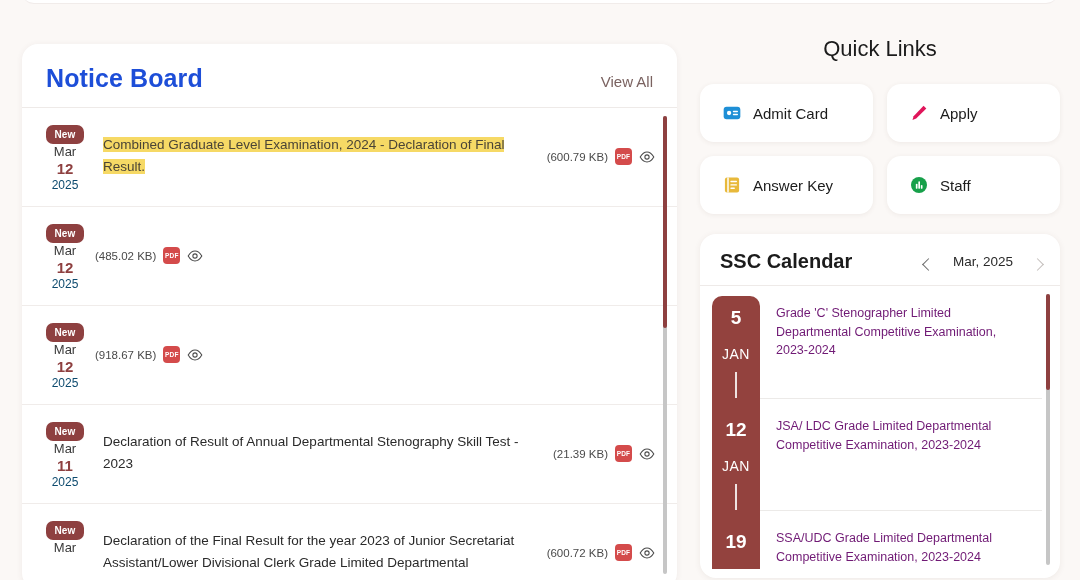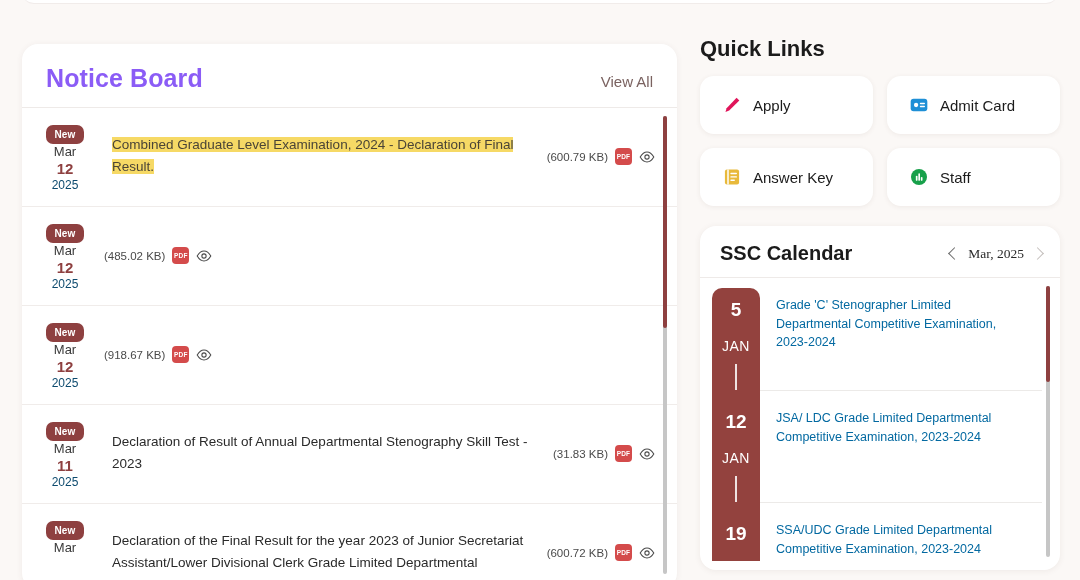--- a/index.html
+++ b/index.html
@@ -23,26 +23,26 @@
     position: absolute; left: 22px; top: 44px; width: 655px; height: 545px;
     background: #ffffff; border-radius: 16px;
     box-shadow: 0 1px 6px rgba(90,60,50,.07);
     overflow: hidden;
   }
   .notice-head {
     display: flex; align-items: baseline; justify-content: space-between;
     padding: 20px 24px 14px 24px;
     border-bottom: 1px solid #eeeae8;
   }
-  .notice-title { font-size: 25px; font-weight: 700; color: #8b5cf6; letter-spacing: .1px; }
+  .notice-title { font-size: 25px; font-weight: 700; color: #1d4ed8; letter-spacing: .1px; }
   .view-all { font-size: 15px; color: #7a6260; cursor: pointer; }
 
   .notice-scroll { position: relative; height: 470px; }
   .notice-row {
-    display: flex; align-items: flex-start; gap: 16px;
+    display: flex; align-items: flex-start; gap: 7px;
     padding: 14px 22px 14px 20px;
     border-bottom: 1px solid #f0ecea;
     min-height: 88px;
   }
   .datecol { width: 46px; flex: 0 0 46px; text-align: center; padding-top: 2px; }
   .badge-new {
     display: inline-block; background: #8e4040; color: #fff;
     font-size: 10px; font-weight: 700; line-height: 1;
     padding: 5px 8px 4px; border-radius: 7px; letter-spacing: .2px;
   }
@@ -73,42 +73,42 @@
   
   .vtrack {
     position: absolute; width: 4px; border-radius: 3px; background: #c6c6c6;
   }
   .vthumb {
     position: absolute; width: 4px; border-radius: 3px; background: #8e4040;
   }
 
   
   .right { position: absolute; left: 700px; top: 36px; width: 360px; }
-  .ql-title { font-size: 22px; font-weight: 700; color: #1b1b1b; margin-bottom: 14px; }
+  .ql-title { font-size: 22px; font-weight: 400; color: #1b1b1b; margin-bottom: 22px; text-align: center; }
   .ql-grid { display: grid; grid-template-columns: 1fr 1fr; gap: 14px; }
   .ql-item {
     background: #fff; border-radius: 14px; height: 58px;
     display: flex; align-items: center; gap: 11px; padding-left: 22px;
     box-shadow: 0 1px 5px rgba(90,60,50,.08);
     font-size: 15px; color: #1b1b1b; cursor: pointer;
   }
   .ql-ic { width: 20px; height: 20px; flex: 0 0 20px; display: block; }
 
   
   .cal-card {
     margin-top: 20px; background: #fff; border-radius: 16px;
     box-shadow: 0 1px 6px rgba(90,60,50,.08);
     height: 344px; overflow: hidden; position: relative;
   }
   .cal-head {
     display: flex; align-items: center; justify-content: space-between;
     padding: 16px 18px 12px 20px; border-bottom: 1px solid #eeeae8;
   }
   .cal-title { font-size: 20px; font-weight: 700; color: #1b1b1b; }
-  .cal-nav { display: flex; align-items: center; gap: 9px; font-family: Liberation Serif, serif; }
+  .cal-nav { display: flex; align-items: flex-end; gap: 20px; }
   .cal-month { font-size: 13.5px; color: #2a2a2a; }
   .chev { width: 9px; height: 9px; border-style: solid; display: block; cursor: pointer; }
   .chev-l { border-width: 0 0 1.6px 1.6px; border-color: #6a6a6a; transform: rotate(45deg); }
   .chev-r { border-width: 1.6px 1.6px 0 0; border-color: #c3bebb; transform: rotate(45deg); }
 
   .cal-body { position: relative; height: 283px; display: flex; }
   .cal-rail {
     position: absolute; left: 12px; top: 10px; width: 48px; bottom: 0;
     background: #93423e; border-radius: 10px 10px 0 0;
   }
@@ -120,21 +120,21 @@
     color: #fff; padding-top: 22px; position: relative; z-index: 2;
   }
   .cal-d { font-size: 19px; font-weight: 700; line-height: 1; }
   .cal-m { font-size: 14px; margin-top: 19px; letter-spacing: .5px; }
   .cal-sep {
     width: 1.5px; height: 26px; background: rgba(255,255,255,.85);
     margin: 10px auto 0;
   }
   .cal-copy {
     flex: 1 1 auto; padding: 18px 14px 10px 16px;
-    font-size: 12.5px; line-height: 1.48; color: #0369a1;
+    font-size: 12.5px; line-height: 1.48; color: #701a75;
   }
 </style>
 </head>
 <body>
 
 <div class="page">
 
   <div class="top-sliver"></div>
 
   <div class="notice-card">
@@ -181,21 +181,21 @@
                   <path d="M1.8 12 C5 6.6 8.6 4.6 12 4.6 C15.4 4.6 19 6.6 22.2 12 C19 17.4 15.4 19.4 12 19.4 C8.6 19.4 5 17.4 1.8 12 Z" fill="none" stroke="#4a4a4a" stroke-width="1.6"></path>
                   <circle cx="12" cy="12" r="3.2" fill="none" stroke="#4a4a4a" stroke-width="1.6"></circle>
                 </svg>
               </span>
             </div>
           </div>
           <div class="notice-row">
             <div class="datecol"><div class="badge-new">New</div><div class="d-mon">Mar</div><div class="d-day">11</div><div class="d-yr">2025</div></div>
             <div class="notice-text">Declaration of Result of Annual Departmental Stenography Skill Test - 2023</div>
             <div class="notice-meta">
-              <span class="size">(31.83 KB)</span>
+              <span class="size">(21.39 KB)</span>
               <span class="pdf-icon">PDF</span>
               <span>
                 <svg viewBox="0 0 24 24" class="eye-icon">
                   <path d="M1.8 12 C5 6.6 8.6 4.6 12 4.6 C15.4 4.6 19 6.6 22.2 12 C19 17.4 15.4 19.4 12 19.4 C8.6 19.4 5 17.4 1.8 12 Z" fill="none" stroke="#4a4a4a" stroke-width="1.6"></path>
                   <circle cx="12" cy="12" r="3.2" fill="none" stroke="#4a4a4a" stroke-width="1.6"></circle>
                 </svg>
               </span>
             </div>
           </div>
           <div class="notice-row">
@@ -215,38 +215,38 @@
         </div>
       <div class="vtrack" style="right:10px; top:8px; bottom:4px;"></div>
       <div class="vthumb" style="right:10px; top:8px; height:212px;"></div>
     </div>
   </div>
 
   <div class="right">
 
     <div class="ql-title">Quick Links</div>
     <div class="ql-grid" id="ql-grid">
-        <div class="ql-item">
-          <span style="display: flex;">
-            <svg viewBox="0 0 24 24" class="ql-ic">
-              <path d="M17.5 3.2 L20.8 6.5 L8.6 18.7 L4.2 20.5 L5.5 15.8 Z" fill="#e0155a"></path>
-            </svg>
-          </span>
-          <span>Apply</span>
-        </div>
         <div class="ql-item">
           <span style="display: flex;">
             <svg viewBox="0 0 24 24" class="ql-ic">
               <rect x="2" y="4.5" width="20" height="15" rx="3.5" fill="#1e8fd6"></rect>
               <circle cx="8.5" cy="12" r="2.6" fill="#fff"></circle>
               <rect x="13" y="9.3" width="6.2" height="1.7" rx=".8" fill="#fff"></rect>
               <rect x="13" y="13" width="6.2" height="1.7" rx=".8" fill="#fff"></rect>
             </svg>
           </span>
           <span>Admit Card</span>
+        </div>
+        <div class="ql-item">
+          <span style="display: flex;">
+            <svg viewBox="0 0 24 24" class="ql-ic">
+              <path d="M17.5 3.2 L20.8 6.5 L8.6 18.7 L4.2 20.5 L5.5 15.8 Z" fill="#e0155a"></path>
+            </svg>
+          </span>
+          <span>Apply</span>
         </div>
         <div class="ql-item">
           <span style="display: flex;">
             <svg viewBox="0 0 24 24" class="ql-ic">
               <rect x="3.5" y="3" width="17" height="18" rx="2.4" fill="#e8b93b"></rect>
               <rect x="6" y="3" width="2.4" height="18" fill="#fff" opacity=".75"></rect>
               <rect x="10" y="7" width="8" height="1.7" rx=".8" fill="#fff"></rect>
               <rect x="10" y="11" width="8" height="1.7" rx=".8" fill="#fff"></rect>
               <rect x="10" y="15" width="5.5" height="1.7" rx=".8" fill="#fff"></rect>
             </svg>

